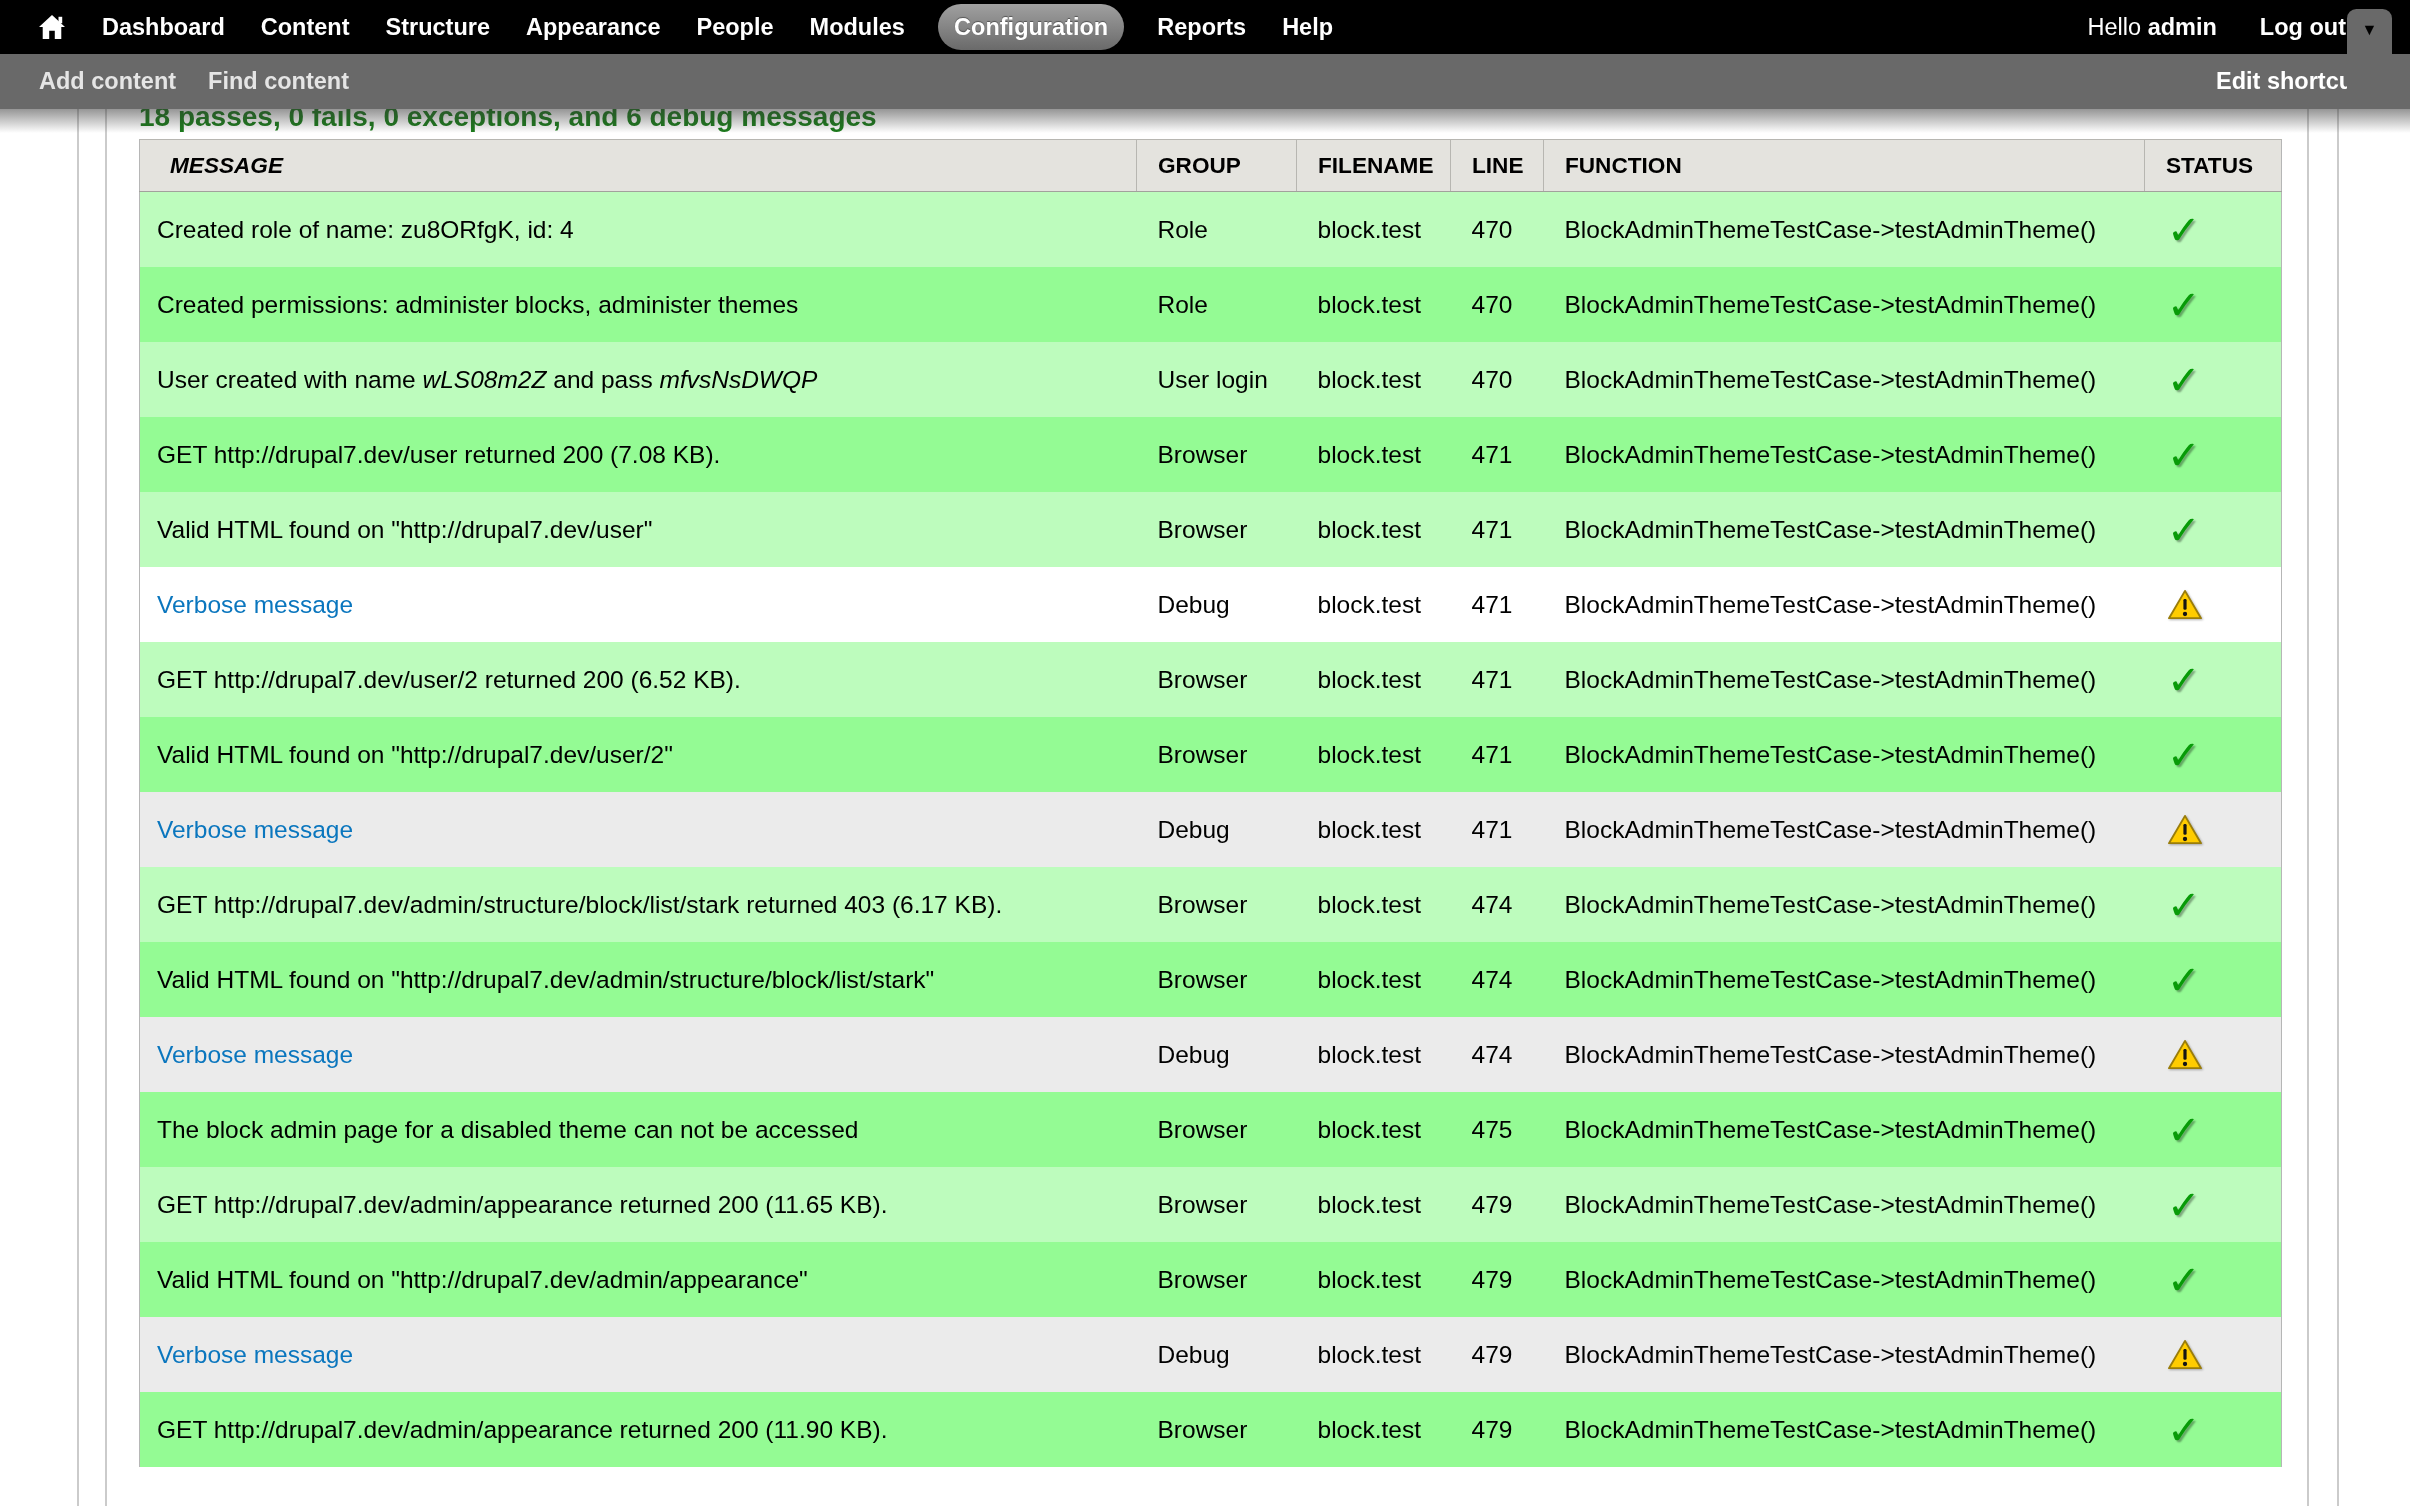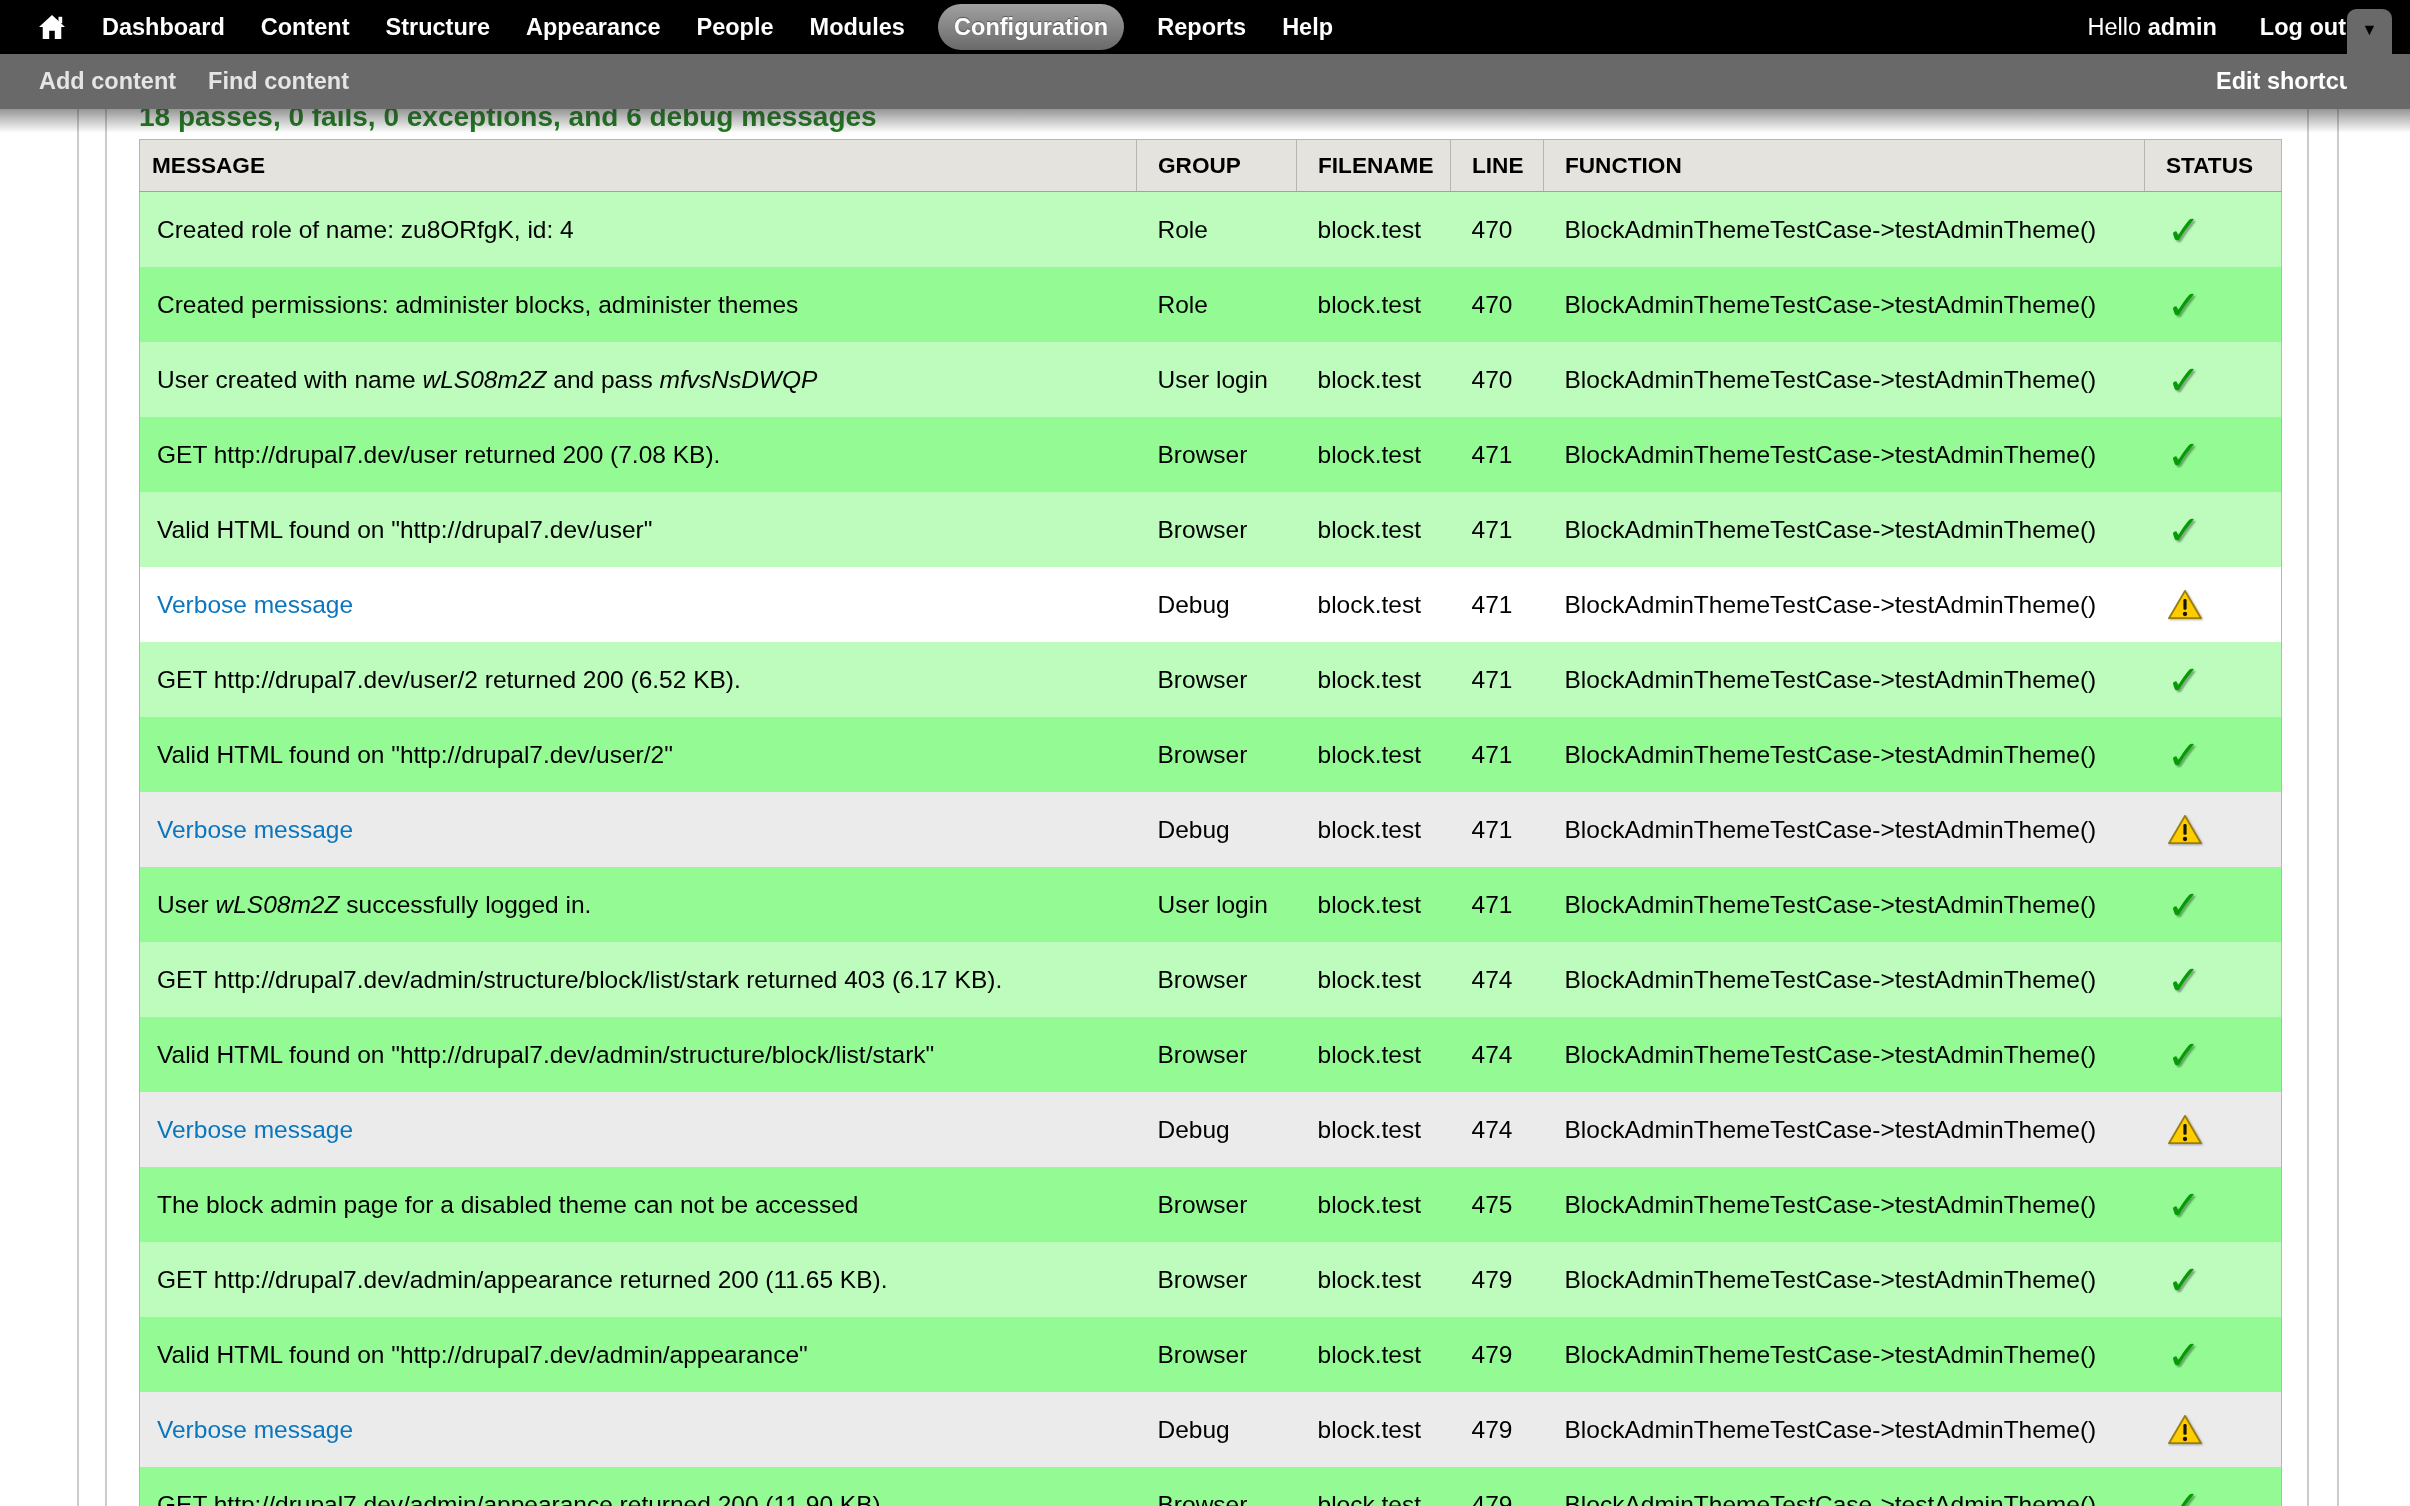--- a/index.html
+++ b/index.html
@@ -84,21 +84,21 @@
   }
   col.c1{width:997px;}col.c2{width:160px;}col.c3{width:154px;}
   col.c4{width:93px;}col.c5{width:601px;}col.c6{width:137px;}
   thead th{
     height:51px;background:#e4e3de;
     border-top:0.9px solid #b7b6b1;border-bottom:0.9px solid #a2a19c;
     border-left:0.9px solid #b7b6b1;
     font-size:22.6px;font-weight:bold;text-align:left;
     padding:0 7.5px 0 21px;white-space:nowrap;overflow:hidden;
   }
-  thead th:first-child{border-left:none;padding-left:12px;}
+  thead th:first-child{border-left:none;padding-left:30px;font-style:italic;}
   tbody td{
     height:75px;padding:0 9.4px 0 21px;vertical-align:middle;
     white-space:nowrap;overflow:hidden;
   }
   tbody td.c-message{padding-left:17px;}
   tbody td.c-status{padding-left:22.6px;}
   a.verbose{color:#0a76be;text-decoration:none;cursor:pointer;}
   em{font-style:italic;}
   .check{
     display:inline-block;font-size:40px;line-height:1;font-weight:bold;color:#089b08;
@@ -249,28 +249,20 @@
         <td>Debug</td>
         <td>block.test</td>
         <td>471</td>
         <td>BlockAdminThemeTestCase-&gt;testAdminTheme()</td>
         <td class="c-status"><span><svg class="warn-svg" width="36" height="32" viewBox="0 0 38 34">
               <path d="M19 2 L36 31 H2 Z" fill="#ffcc00" stroke="#9a7d0a" stroke-width="2" stroke-linejoin="round"></path>
               <rect x="17.3" y="10.5" width="3.4" height="11.5" rx="1.4" fill="#151515"></rect>
               <circle cx="19" cy="26.6" r="2.3" fill="#151515"></circle>
             </svg></span></td>
       </tr>
-      <tr style="background: rgb(148, 251, 148);">
-        <td class="c-message"><span>User </span><em>wLS08m2Z</em><span> successfully logged in.</span></td>
-        <td>User login</td>
-        <td>block.test</td>
-        <td>471</td>
-        <td>BlockAdminThemeTestCase-&gt;testAdminTheme()</td>
-        <td class="c-status"><span class="check">✓</span></td>
-      </tr>
       <tr style="background: rgb(189, 252, 189);">
         <td class="c-message"><span>GET http://drupal7.dev/admin/structure/block/list/stark returned 403 (6.17 KB).</span></td>
         <td>Browser</td>
         <td>block.test</td>
         <td>474</td>
         <td>BlockAdminThemeTestCase-&gt;testAdminTheme()</td>
         <td class="c-status"><span class="check">✓</span></td>
       </tr>
       <tr style="background: rgb(148, 251, 148);">
         <td class="c-message"><span>Valid HTML found on "http://drupal7.dev/admin/structure/block/list/stark"</span></td>

